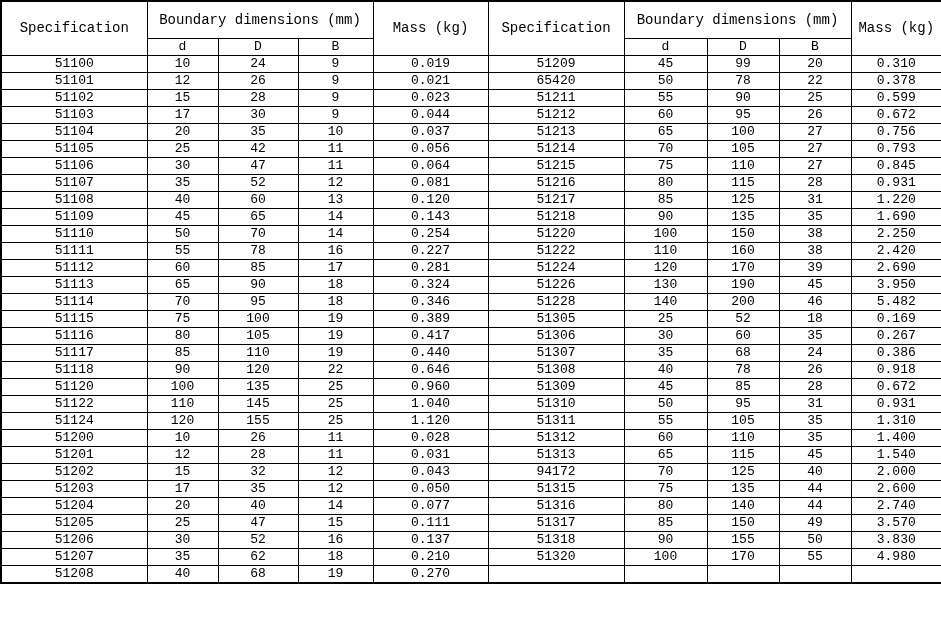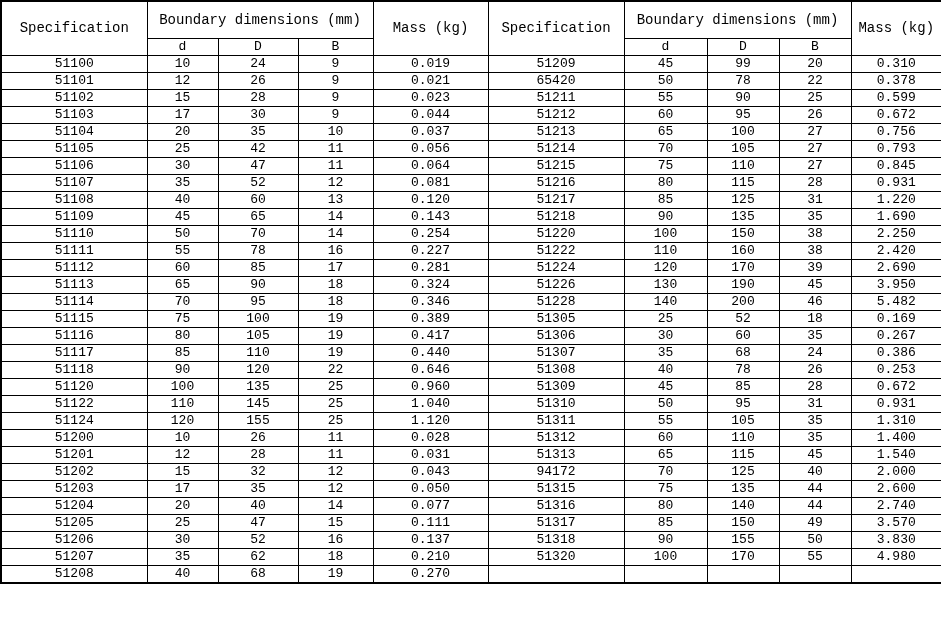--- a/index.html
+++ b/index.html
@@ -316,21 +316,21 @@
         <tr>
           <td>51118</td>
           <td>90</td>
           <td>120</td>
           <td>22</td>
           <td>0.646</td>
           <td>51308</td>
           <td>40</td>
           <td>78</td>
           <td>26</td>
-          <td>0.253</td>
+          <td>0.918</td>
         </tr>
 
         <tr>
           <td>51120</td>
           <td>100</td>
           <td>135</td>
           <td>25</td>
           <td>0.960</td>
           <td>51309</td>
           <td>45</td>

